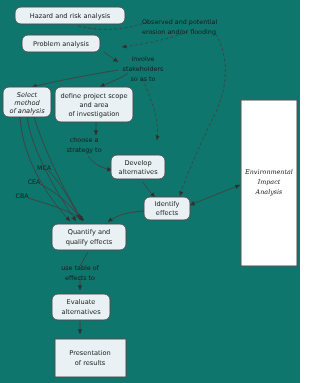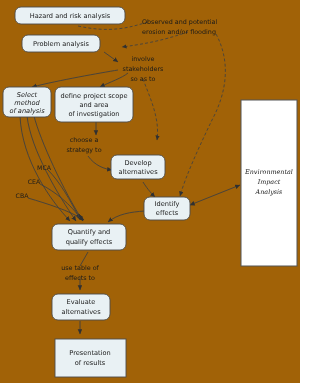--- a/index.html
+++ b/index.html
@@ -4,21 +4,21 @@
 <style>
   html, body {
     margin: 0;
     padding: 0;
     background: #ffffff;
   }
   #diagram-root {
     position: relative;
     width: 300px;
     height: 383px;
-    background: #a16207;
+    background: #0f766e;
     font-family: "DejaVu Sans", sans-serif;
     overflow: hidden;
   }
   svg#flow-svg {
     position: absolute;
     left: 0;
     top: 0;
     width: 300px;
     height: 383px;
   }

